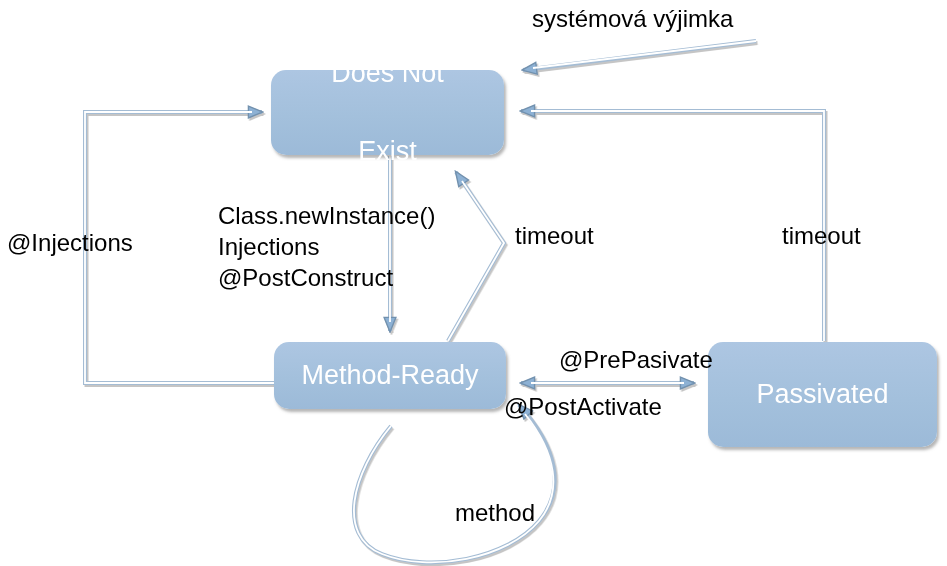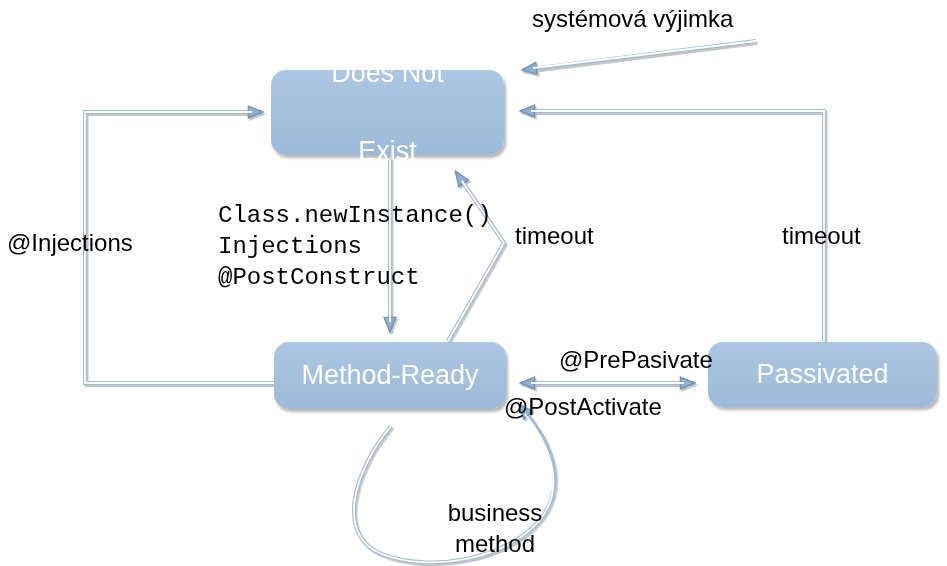--- a/index.html
+++ b/index.html
@@ -78,40 +78,39 @@
 
   <div class="node" style="left:271px; top:70px; width:233px; height:85px;">
     <span>Does Not</span>
     <span>Exist</span>
   </div>
 
   <div class="node" style="left:274px; top:342px; width:232px; height:67px;">
     <span>Method-Ready</span>
   </div>
 
-  <div class="node" style="left:708px; top:342px; width:229px; height:65px;">
+  <div class="node" style="left:708px; top:342px; width:229px; height:105px;">
     <span>Passivated</span>
   </div>
 
   <div class="lbl" style="left:532px; top:3px;">systémová výjimka</div>
 
   <div class="lbl" style="left:7px; top:227px;">@Injections</div>
 
-  <div class="lbl" style="left:218px; top:200px;font-family:Liberation Mono, monospace;">
+  <div class="lbl" style="left:218px; top:200px;">
     <div>Class.newInstance()</div>
     <div>Injections</div>
     <div>@PostConstruct</div>
   </div>
 
   <div class="lbl" style="left:515px; top:220px;">timeout</div>
 
   <div class="lbl" style="left:782px; top:220px;">timeout</div>
 
   <div class="lbl" style="left:515px; top:344px;margin-left:44px;">@PrePasivate</div>
 
   <div class="lbl" style="left:504px; top:391px;">@PostActivate</div>
 
   <div class="lbl center" style="left:420px; top:497px; width:150px;">
-    <div>business</div>
     <div>method</div>
   </div>
 
 </div>
 
 </body></html>

